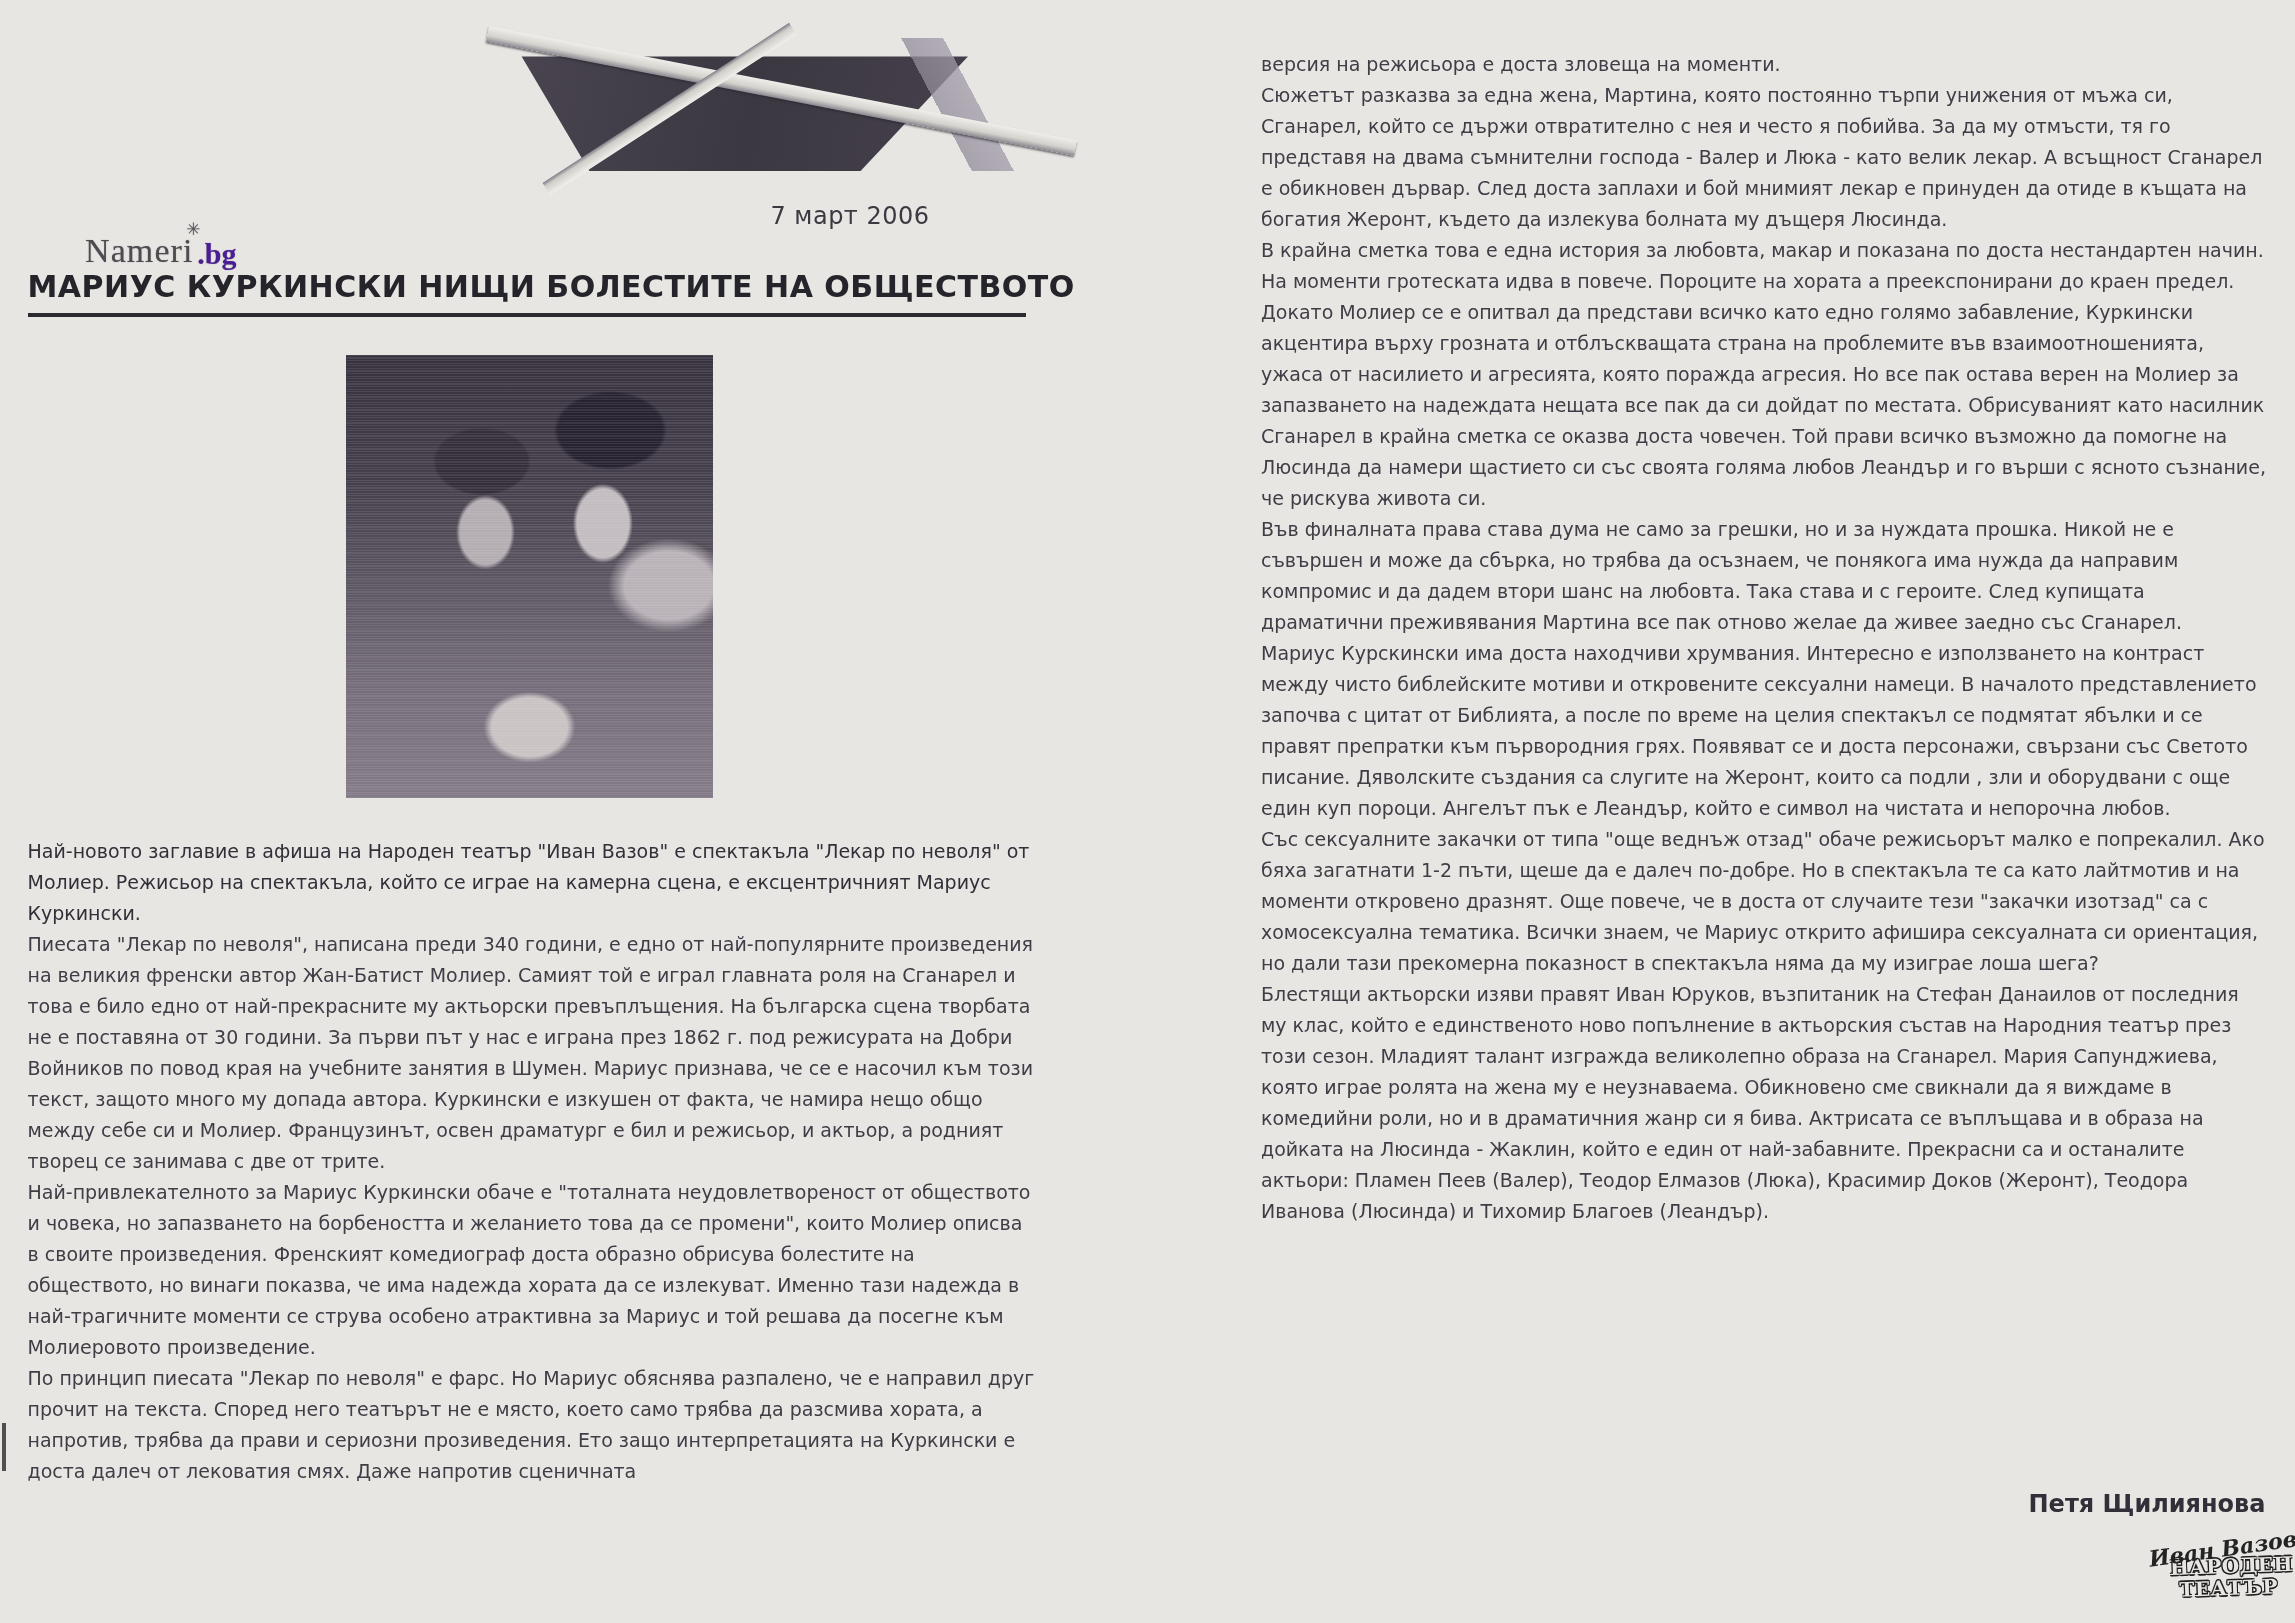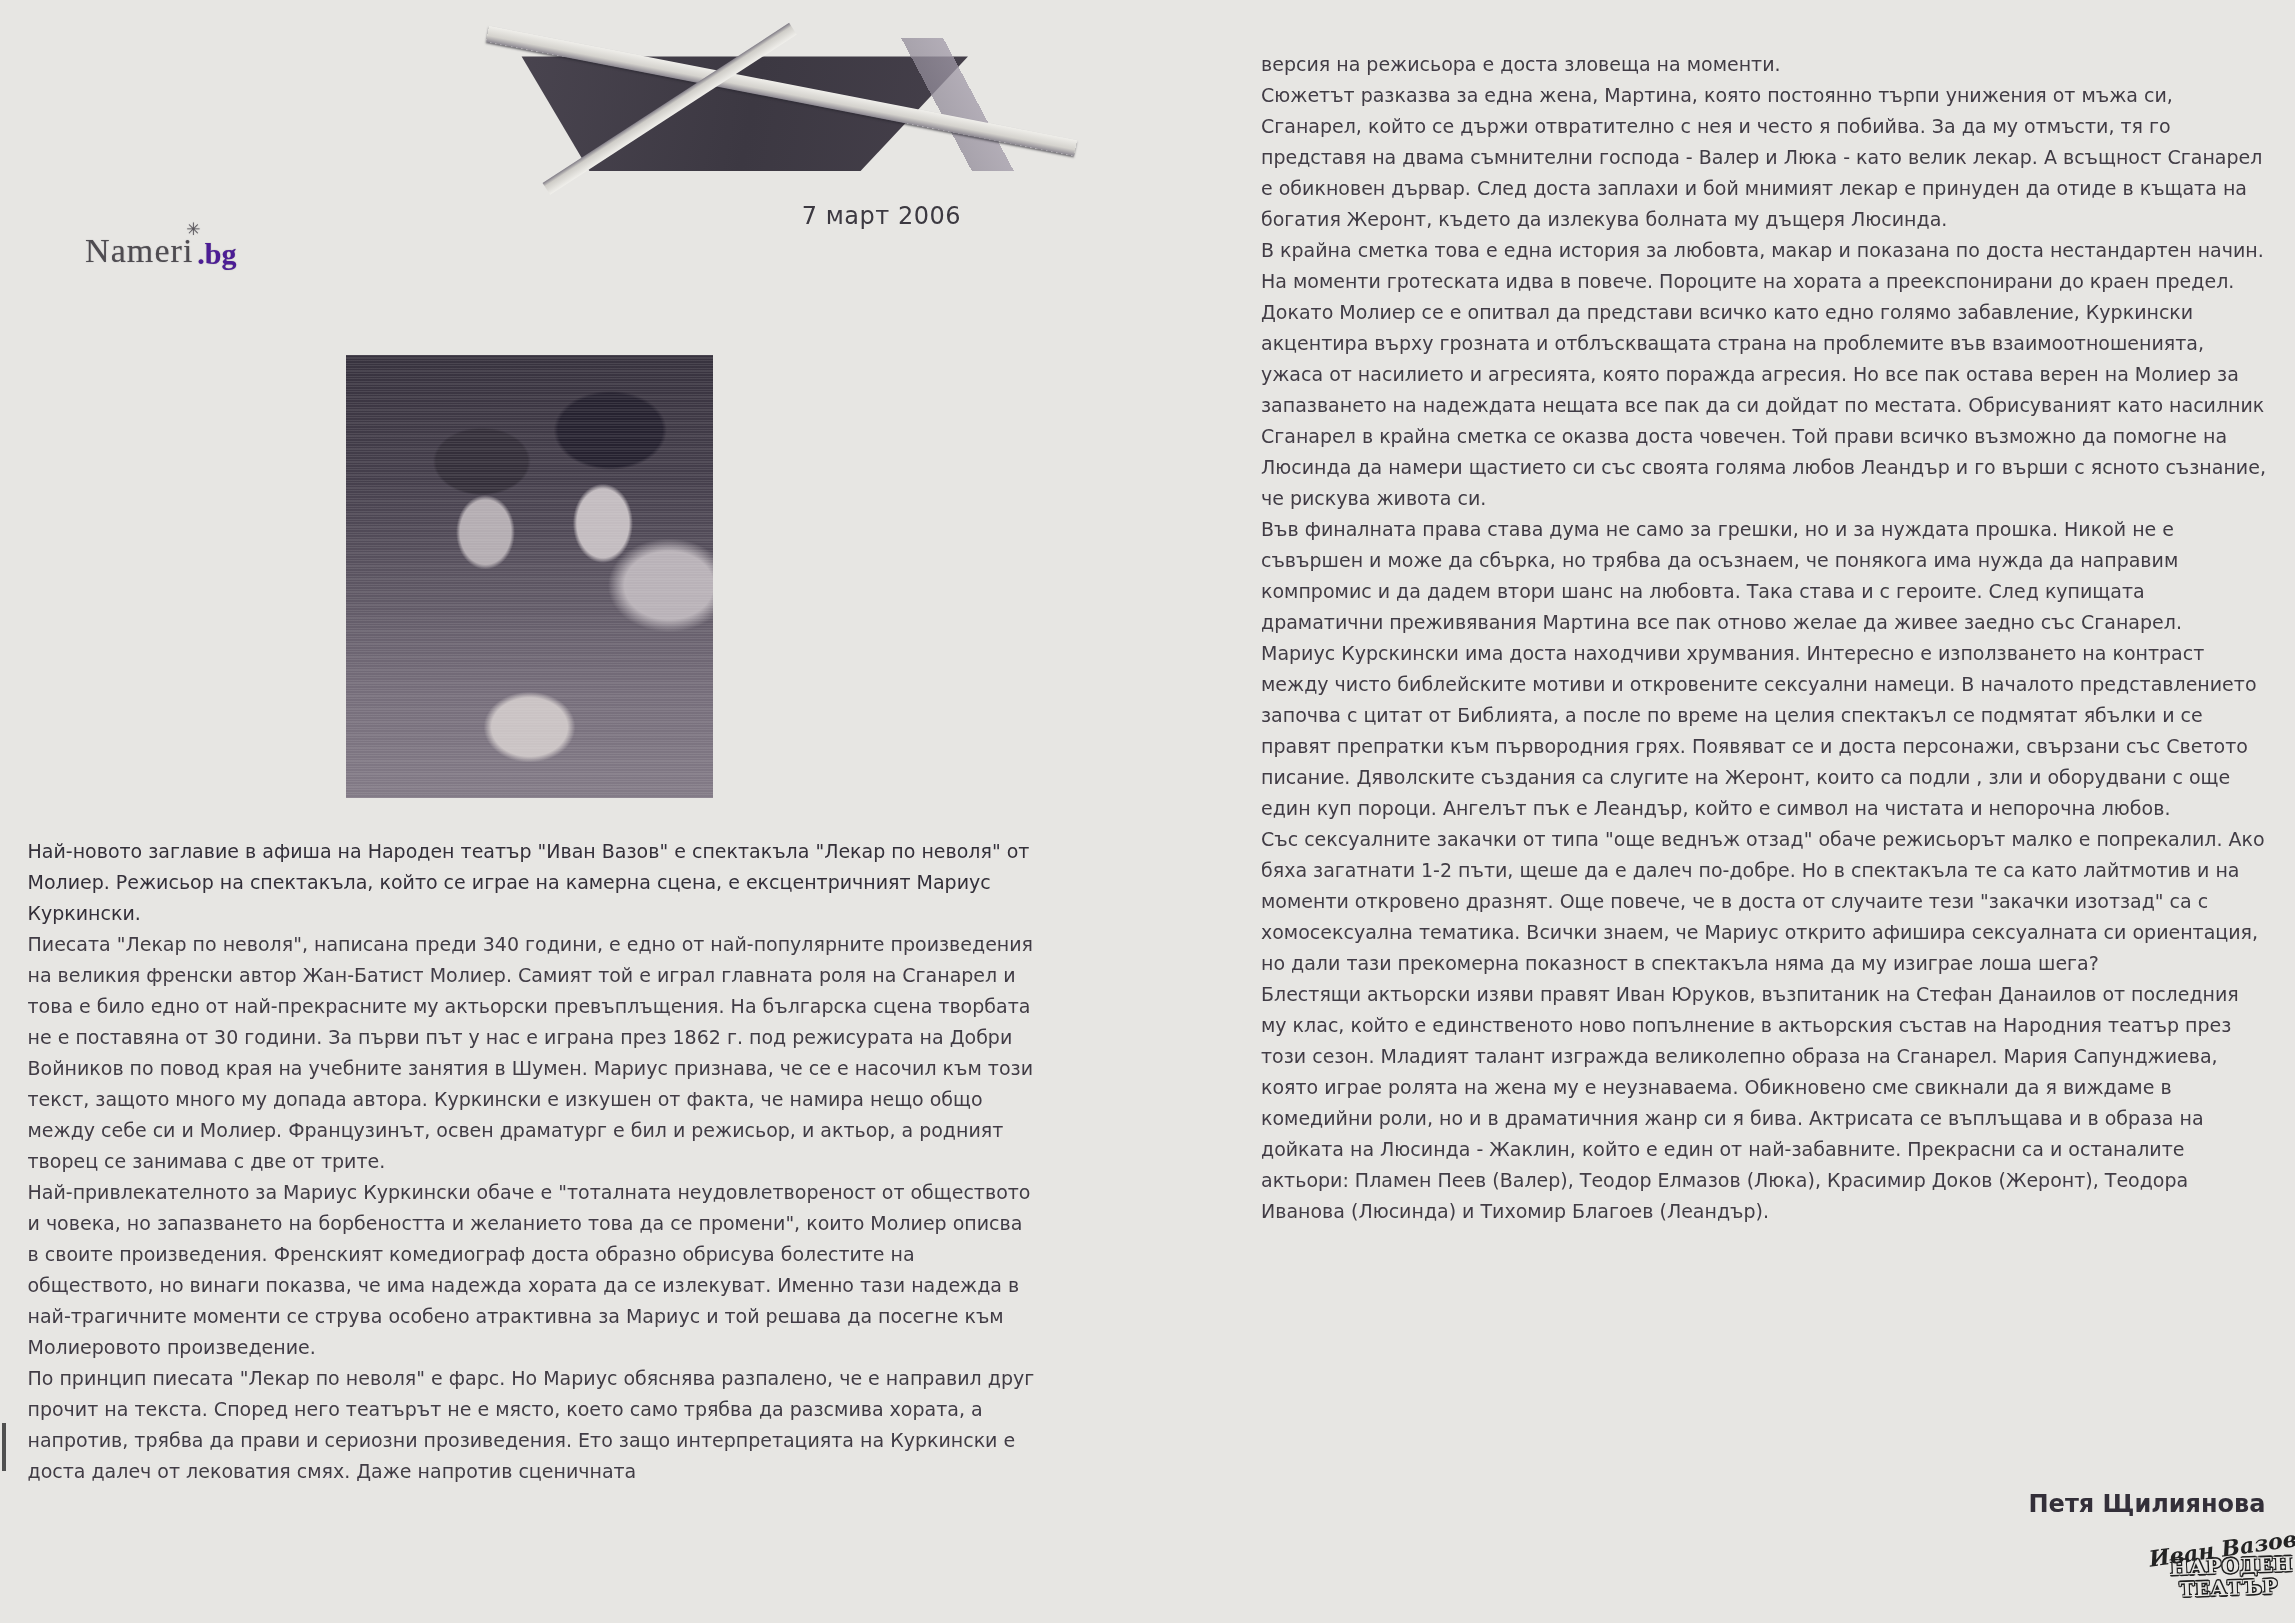--- a/index.html
+++ b/index.html
@@ -42,21 +42,21 @@
     transform:rotate(11deg); box-shadow:0 1.6px 2.1px rgba(40,38,46,.6);
   }
   .pen-stripe-2 {
     position:absolute; left:52%; top:-12%; width:52%; height:13.7px;
     background:linear-gradient(180deg,#f0efeb 0%,#cfcdc8 70%,#807c86 100%);
     transform:rotate(147deg); transform-origin:left center;
   }
 
   .date-line {
     position:absolute; left:739px; top:202px; width:222px;
-    font-size:24px; text-align:right; color:#3c3941; letter-spacing:0.5px;
+    font-size:24px; text-align:center; color:#3c3941; letter-spacing:0.5px;
   }
 
   .headline {
     position:absolute; left:27.5px; top:270px; width:998px;
     font-size:30px; font-weight:bold; letter-spacing:0.5px;
     color:#26242b;
     border-bottom:4.8px solid #2c2a31;
     padding-bottom:8.5px;
     line-height:1.15;
     white-space:nowrap;
@@ -123,20 +123,21 @@
 
   <div class="pens-photo">
     <div class="pens-dark"></div>
     <div class="pens-band"></div>
     <div class="pen-stripe-1"></div>
     <div class="pen-stripe-2"></div>
   </div>
 
   <div class="date-line">7 март 2006</div>
 
+  <div class="headline">МАРИУС КУРКИНСКИ НИЩИ БОЛЕСТИТЕ НА ОБЩЕСТВОТО</div>
 
   <div class="stage-photo"></div>
 
   <div class="col col-left">
     <p class="lead">Най-новото заглавие в афиша на Народен театър "Иван Вазов" е спектакъла "Лекар по неволя" от Молиер. Режисьор на спектакъла, който се играе на камерна сцена, е ексцентричният Мариус Куркински.</p>
     <p>Пиесата "Лекар по неволя", написана преди 340 години, е едно от най-популярните произведения на  великия френски автор Жан-Батист Молиер. Самият той е играл главната роля на Сганарел и това е било едно от най-прекрасните му актьорски превъплъщения. На българска сцена творбата не е поставяна от 30 години. За първи път у нас е играна през 1862 г. под режисурата на Добри Войников по повод края на учебните занятия в Шумен. Мариус признава, че се е насочил към този текст, защото много му допада автора. Куркински е изкушен от факта, че намира нещо общо между себе си и Молиер. Французинът, освен драматург е бил и режисьор, и актьор, а родният творец се занимава с две от трите.</p>
     <p>Най-привлекателното за Мариус Куркински обаче е "тоталната неудовлетвореност от обществото и човека, но запазването на борбеността и желанието това да се промени", които Молиер описва в своите произведения.  Френският комедиограф доста образно обрисува болестите на обществото, но винаги показва, че има надежда хората да се излекуват. Именно тази надежда в най-трагичните моменти се струва особено атрактивна за Мариус и той решава да посегне към Молиеровото произведение.</p>
     <p>По принцип пиесата "Лекар по неволя" е фарс. Но Мариус обяснява разпалено, че е направил друг прочит на текста. Според него театърът не е място, което само трябва да разсмива хората, а напротив, трябва да прави и сериозни прозиведения. Ето защо интерпретацията на Куркински е доста далеч от лековатия смях. Даже напротив сценичната</p>
   </div>
 

